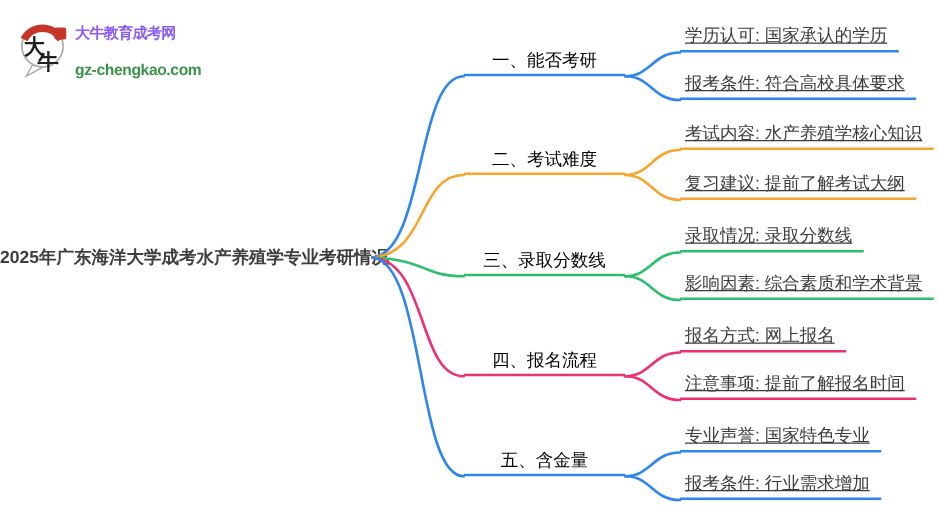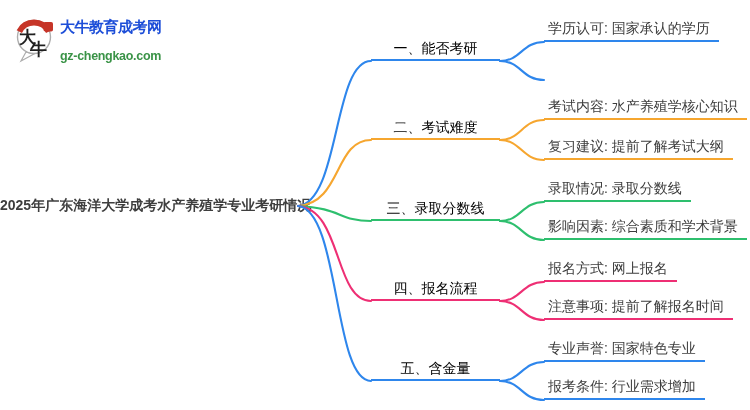--- a/index.html
+++ b/index.html
@@ -3,40 +3,40 @@
 <meta charset="utf-8">
 <style>
   html,body{margin:0;padding:0;}
   body{font-family:"Liberation Sans","DejaVu Sans",sans-serif;background:#ffffff;}
   .stage{position:relative;width:750px;height:410px;background:#ffffff;overflow:hidden;}
 
   
   .logo{position:absolute;left:13px;top:13px;display:flex;align-items:flex-start;}
   .logo-icon{width:44px;height:50px;flex:0 0 auto;}
   .logo-text{margin-left:3px;padding-top:5px;}
-  .brand{font-size:15px;font-weight:bold;letter-spacing:-0.5px;color:#1d4ed8;line-height:17px;white-space:nowrap;}
+  .brand{font-size:12px;font-weight:bold;letter-spacing:-0.5px;color:#8b5cf6;line-height:17px;white-space:nowrap;}
   .domain{font-size:12.5px;font-weight:bold;letter-spacing:-0.3px;color:#3a9347;line-height:14px;margin-top:14px;white-space:nowrap;}
 
   
   .title{position:absolute;left:0px;top:195px;width:292px;text-align:right;
          font-size:14px;line-height:20px;font-weight:600;color:#3e3e3e;white-space:nowrap;}
 
   
   svg.lines{position:absolute;left:0;top:0;width:750px;height:410px;}
   svg.lines path{fill:none;stroke:var(--c);stroke-width:2.1;stroke-linecap:round;}
 
   
   .branch-label{position:absolute;left:371px;width:129px;height:22px;line-height:22px;
                 text-align:center;font-size:14px;color:#000000;white-space:nowrap;
                 border-bottom:2px solid var(--c);}
   .bl0{top:37px;} .bl1{top:116px;} .bl2{top:197px;} .bl3{top:277px;} .bl4{top:357px;}
 
   
   .leaf{position:absolute;left:544px;height:21px;line-height:21px;padding:0 9px 1px 4px;
-        font-size:14px;color:#3c3c3c;white-space:nowrap;border-bottom:2px solid var(--c);}
+        font-size:14px;color:#3c3c3c;white-space:nowrap;border-bottom:2px solid var(--c);text-decoration:underline;}
   .lf0a{top:18px;}  .lf0b{top:56px;}
   .lf1a{top:96px;}  .lf1b{top:136px;}
   .lf2a{top:178px;} .lf2b{top:216px;}
   .lf3a{top:258px;} .lf3b{top:296px;}
   .lf4a{top:338px;} .lf4b{top:376px;}
 </style>
 </head>
 <body>
 
 <div class="stage">
@@ -86,20 +86,21 @@
     </g>
   </svg>
 
   <div class="branch-label bl0" style="--c: #2e86ec;">一、能否考研</div>
   <div class="branch-label bl1" style="--c: #f6a62f;">二、考试难度</div>
   <div class="branch-label bl2" style="--c: #2ebf6e;">三、录取分数线</div>
   <div class="branch-label bl3" style="--c: #ee2f74;">四、报名流程</div>
   <div class="branch-label bl4" style="--c: #2e86ec;">五、含金量</div>
 
   <div class="leaf lf0a" style="--c: #2e86ec;">学历认可: 国家承认的学历</div>
+  <div class="leaf lf0b" style="--c: #2e86ec;">报考条件: 符合高校具体要求</div>
   <div class="leaf lf1a" style="--c: #f6a62f;">考试内容: 水产养殖学核心知识</div>
   <div class="leaf lf1b" style="--c: #f6a62f;">复习建议: 提前了解考试大纲</div>
   <div class="leaf lf2a" style="--c: #2ebf6e;">录取情况: 录取分数线</div>
   <div class="leaf lf2b" style="--c: #2ebf6e;">影响因素: 综合素质和学术背景</div>
   <div class="leaf lf3b" style="--c: #ee2f74;">注意事项: 提前了解报名时间</div>
   <div class="leaf lf3a" style="--c: #ee2f74;">报名方式: 网上报名</div>
   <div class="leaf lf4a" style="--c: #2e86ec;">专业声誉: 国家特色专业</div>
   <div class="leaf lf4b" style="--c: #2e86ec;">报考条件: 行业需求增加</div>
 
 </div>

